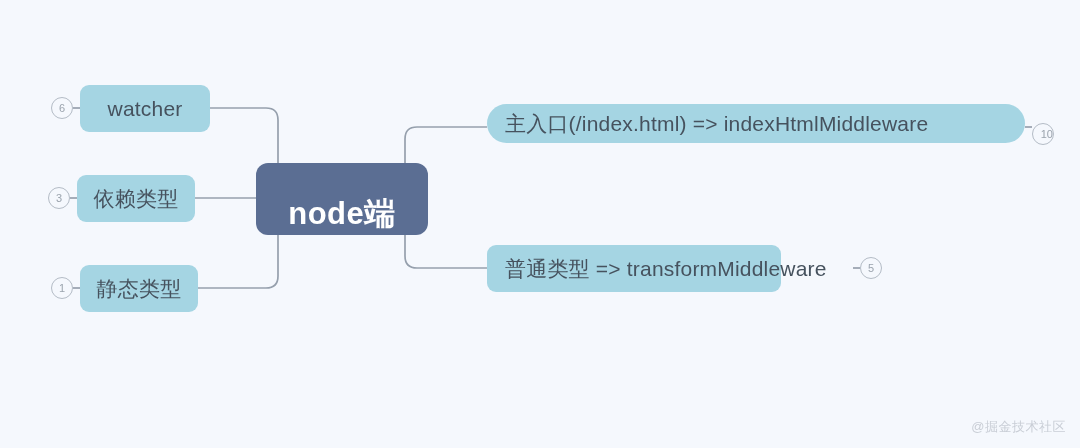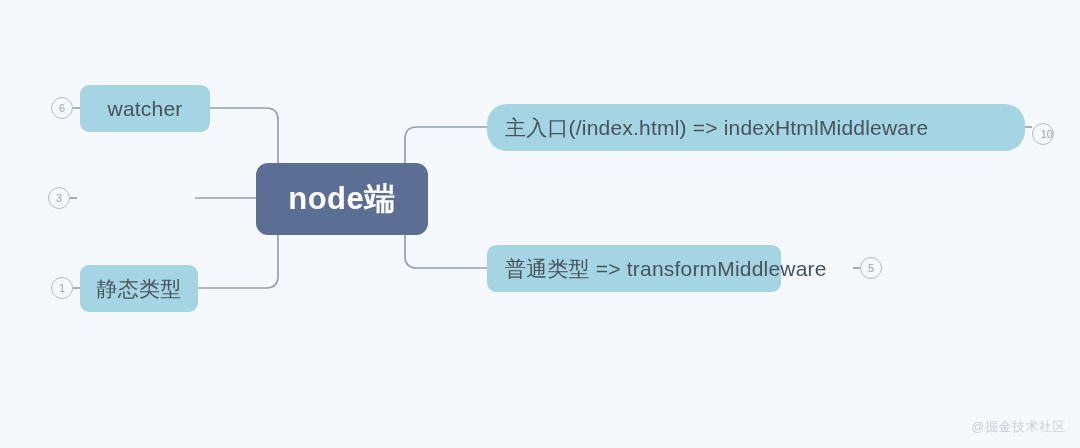--- a/index.html
+++ b/index.html
@@ -40,20 +40,21 @@
     font-size: 21px;
     letter-spacing: 0.2px;
   }
   .node-root {
     background: #5b6e93;
     color: #ffffff;
     font-size: 31px;
     font-weight: bold;
     border-radius: 12px;
     letter-spacing: 0.5px;
+    align-items: flex-end;
   }
   .node-wide {
     justify-content: flex-start;
     padding-left: 18px;
   }
   .badge {
     position: absolute;
     box-sizing: border-box;
     width: 22px;
     height: 22px;
@@ -102,36 +103,39 @@
     </g>
   </svg>
 
   <div class="node node-child" style="left:80px; top:85px; width:130px; height:47px;">
     <span>watcher</span>
   </div>
   <div class="badge" style="left:51px; top:97px;">
     <span>6</span>
   </div>
 
+  <div class="node node-child" style="left:77px; top:175px; width:118px; height:47px;">
+    <span>依赖类型</span>
+  </div>
   <div class="badge" style="left:48px; top:187px;">
     <span>3</span>
   </div>
 
   <div class="node node-child" style="left:80px; top:265px; width:118px; height:47px;">
     <span>静态类型</span>
   </div>
   <div class="badge" style="left:51px; top:277px;">
     <span>1</span>
   </div>
 
   <div class="node node-root" style="left:256px; top:163px; width:172px; height:72px;">
     <span>node端</span>
   </div>
 
-  <div class="node node-child node-wide" style="left:487px; top:104px; width:538px; height:47px;border-radius:20px;">
+  <div class="node node-child node-wide" style="left:487px; top:104px; width:538px; height:39px;border-radius:20px;">
     <span>主入口(/index.html) =&gt; indexHtmlMiddleware</span>
   </div>
   <div class="badge" style="left:1032px; top:123px;justify-content:flex-end;">
     <span>10</span>
   </div>
 
   <div class="node node-child node-wide" style="left:487px; top:245px; width:294px; height:47px;">
     <span>普通类型 =&gt; transformMiddleware</span>
   </div>
   <div class="badge" style="left:860px; top:257px;">

